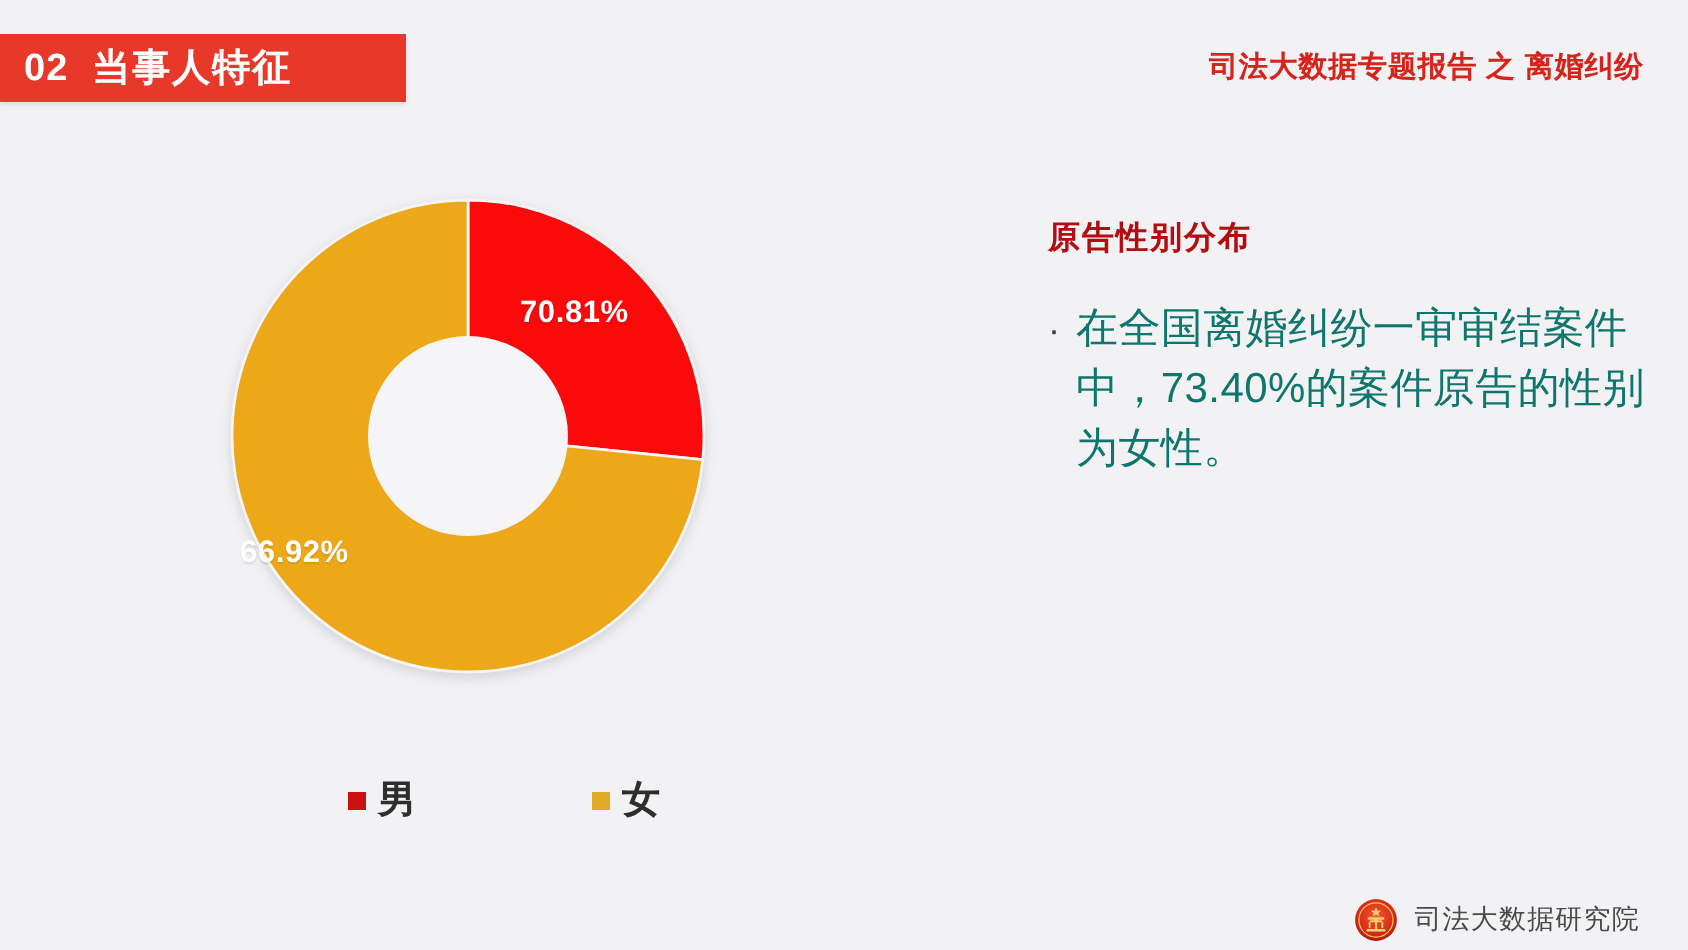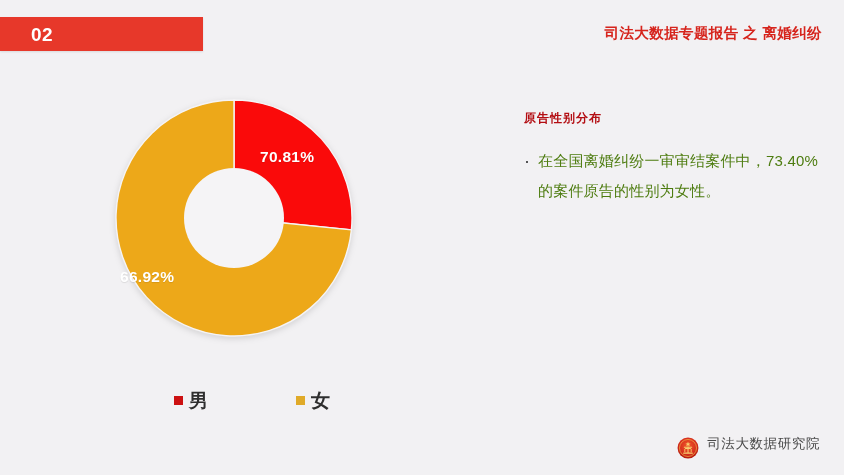--- a/index.html
+++ b/index.html
@@ -29,21 +29,21 @@
   .section-banner {
     position: absolute;
     left: 0;
     top: 17px;
     width: 203px;
     height: 34px;
     background: #e7382a;
     display: flex;
     align-items: center;
     box-sizing: border-box;
-    padding-left: 31px;
+    padding-left: 12px;
     box-shadow: 0 1px 2px rgba(0,0,0,0.10);
   }
   .section-number {
     color: #ffffff;
     font-size: 19px;
     font-weight: bold;
     letter-spacing: 0.5px;
     line-height: 1;
   }
   .section-title {
@@ -137,52 +137,52 @@
 
   
   .insight {
     position: absolute;
     left: 524px;
     top: 112px;
     width: 300px;
   }
   .insight-heading {
     color: #b30d12;
-    font-size: 12px;
+    font-size: 16px;
     font-weight: bold;
     letter-spacing: 1px;
     margin: 0 0 22px 0;
     line-height: 1;
   }
   .insight-bullet {
     display: flex;
     align-items: flex-start;
   }
   .bullet-dot {
     color: #3a3a3a;
     font-size: 18px;
     line-height: 30px;
     margin-right: 8px;
     flex: 0 0 auto;
   }
   .insight-text {
-    color: #4d7c0f;
-    font-size: 15px;
+    color: #0f766e;
+    font-size: 21px;
     line-height: 30px;
     letter-spacing: 0.2px;
     margin: 0;
   }
 
   
   .brand {
     position: absolute;
     right: 24px;
-    bottom: 16px;
-    display: flex;
-    align-items: flex-start;
+    bottom: 4px;
+    display: flex;
+    align-items: center;
   }
   .brand-emblem {
     width: 22px;
     height: 22px;
     margin-right: 8px;
     flex: 0 0 auto;
   }
   .brand-text {
     color: #4a4a4a;
     font-size: 13.5px;
@@ -190,20 +190,21 @@
     line-height: 1;
   }
 </style>
 </head>
 <body>
 
 <div id="slide">
 
   <div class="section-banner">
     <span class="section-number">02</span>
+    <span class="section-title">当事人特征</span>
   </div>
 
   <div class="report-title">司法大数据专题报告 之 离婚纠纷</div>
 
   <div class="chart-area">
     <div class="donut-wrap">
       <svg class="donut-svg" viewBox="0 0 240 240">
 
         <g id="slices">
             <path d="M 120 120 L 120.00 2.00 A 118 118 0 0 1 237.40 131.84 Z" fill="#fa0a0a" stroke="#f5f4f6" stroke-width="1.4"></path>

